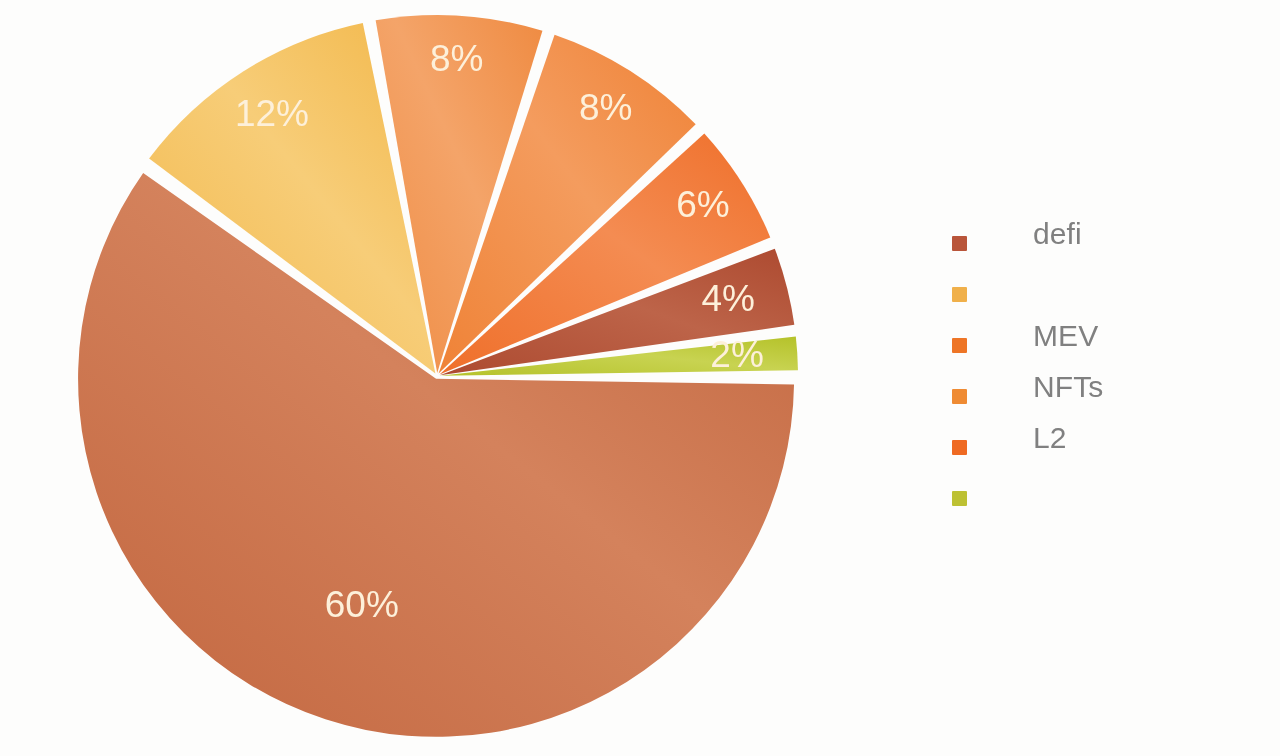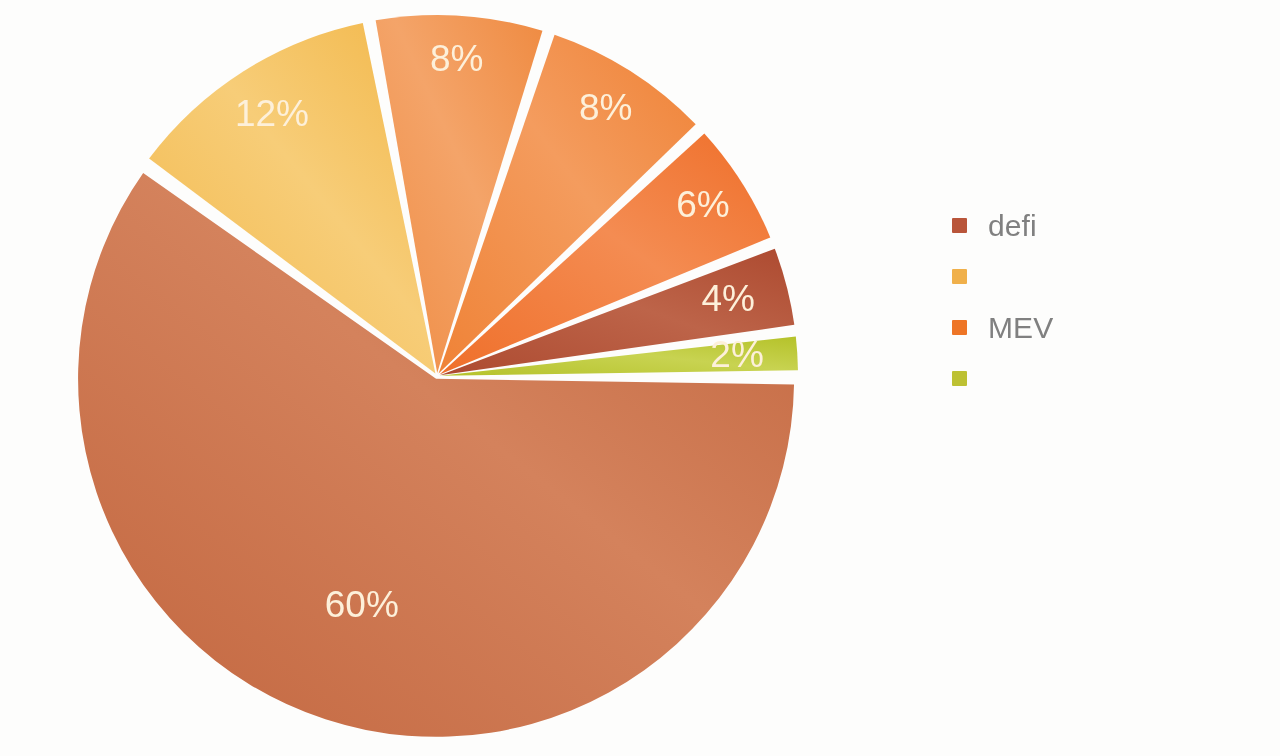--- a/index.html
+++ b/index.html
@@ -41,22 +41,23 @@
     paint-order: stroke fill;
   }
   .legend {
     position: absolute;
     left: 952px;
     top: 200px;
     width: 320px;
   }
   .legend-item {
     display: flex;
-    align-items: center;
+    align-items: flex-end;
     height: 51px;
+    gap: 45px;
   }
   .legend-swatch {
     width: 15px;
     height: 15px;
     flex: 0 0 15px;
     margin-right: 21px;
     border-radius: 1px;
   }
   .legend-label {
     font-family: "Liberation Sans", sans-serif;
@@ -137,17 +138,25 @@
         <span class="legend-label">defi</span>
       </div>
       <div class="legend-item">
         <span class="legend-swatch" style="background: rgb(240, 176, 74);"></span>
       </div>
       <div class="legend-item">
         <span class="legend-swatch" style="background: rgb(238, 117, 38);"></span>
         <span class="legend-label">MEV</span>
       </div>
       <div class="legend-item">
+        <span class="legend-swatch" style="background: rgb(239, 139, 51);"></span>
+        <span class="legend-label">NFTs</span>
+      </div>
+      <div class="legend-item">
+        <span class="legend-swatch" style="background: rgb(239, 106, 34);"></span>
+        <span class="legend-label">L2</span>
+      </div>
+      <div class="legend-item">
         <span class="legend-swatch" style="background: rgb(189, 193, 51);"></span>
       </div>
     </div>
 
 </div>
 
 </body></html>

